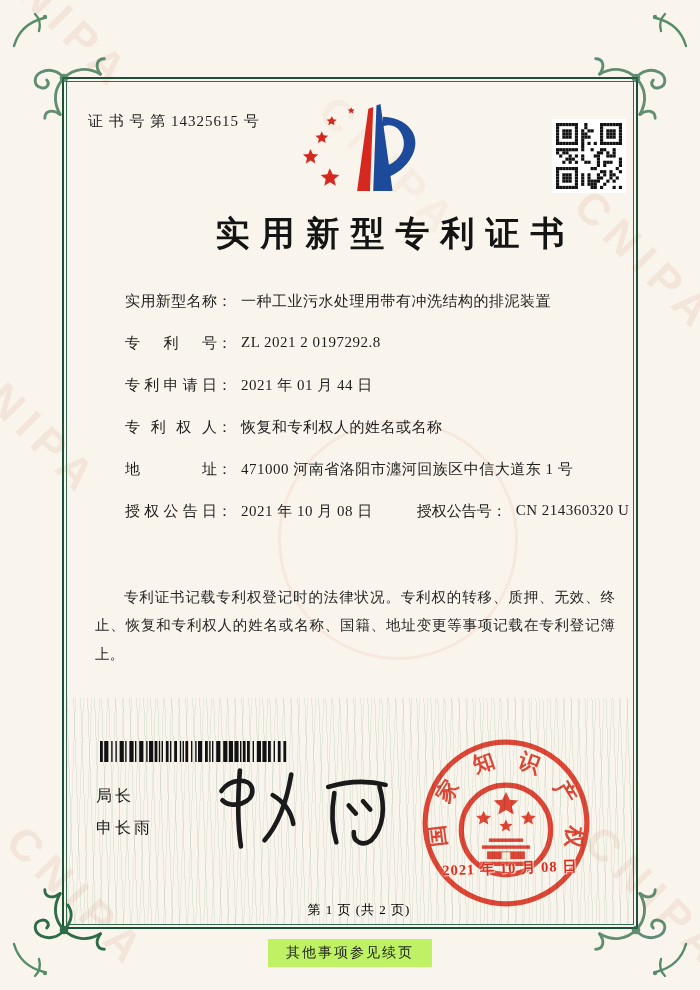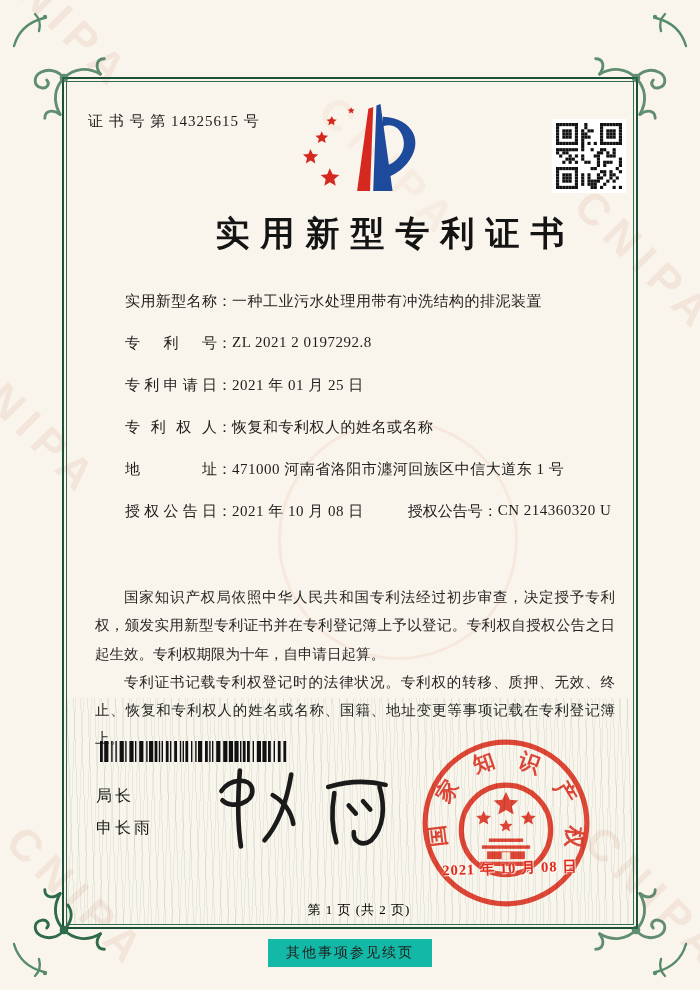--- a/index.html
+++ b/index.html
@@ -41,39 +41,39 @@
   .logo{position:absolute;left:283px;top:98px;width:145px;height:102px;}
   .qr{position:absolute;left:552px;top:119px;width:74px;height:74px;background:#fff;padding:4px;box-sizing:border-box;}
   .title{
     position:absolute;left:0;top:211px;width:100%;text-align:center;
     font-size:34px;font-weight:bold;letter-spacing:11px;color:#141414;text-indent:11px;padding-left:40px;
   }
   .fields{position:absolute;left:95px;top:292px;width:520px;font-size:15px;color:#1d1d1d;}
   .f-row{margin-bottom:21px;height:21px;white-space:nowrap;}
   .f-label{display:inline-block;width:92px;text-align:justify;text-align-last:justify;vertical-align:top;margin-left:30px;}
   .f-colon{display:inline-block;vertical-align:top;}
-  .f-value{display:inline-block;vertical-align:top;letter-spacing:.5px;}
+  .f-value{display:inline-block;margin-left:9px;vertical-align:top;letter-spacing:.5px;}
   .grant2{margin-left:44px;}
   .body-text{position:absolute;left:95px;top:583px;width:520px;font-size:14.5px;line-height:1.95;color:#262626;text-align:justify;}
   .body-text p{margin:0;text-indent:2em;}
   .barcode{position:absolute;left:100px;top:741px;width:188px;height:21px;}
   .sig-role{position:absolute;left:96px;top:786px;font-size:16px;letter-spacing:3px;color:#1b1b1b;}
   .sig-name{position:absolute;left:96px;top:818px;font-size:16px;letter-spacing:3px;color:#1b1b1b;}
   .autograph{position:absolute;left:205px;top:760px;width:195px;height:98px;}
   .seal{position:absolute;left:420px;top:737px;width:172px;height:172px;opacity:.93;mix-blend-mode:multiply;}
   .seal-date{
     position:absolute;left:422px;top:859px;width:176px;text-align:center;
     font-size:14.5px;font-weight:bold;color:#e02b1d;letter-spacing:1px;white-space:nowrap;
     transform:rotate(-2deg);
     text-shadow:0 0 3px #fdf9f0,1px 1px 0 rgba(253,249,240,.7);
   }
   .page-num{position:absolute;left:0;top:901px;width:100%;text-align:center;font-size:13px;color:#000000;letter-spacing:1px;margin-left:9px;}
   .cont-note{
     position:absolute;left:50%;top:939px;transform:translateX(-50%);
-    background:#14b8a6;padding:5px 18px;font-size:14px;color:#1f1f1f;letter-spacing:2px;white-space:nowrap;
+    background:#bef264;padding:5px 18px;font-size:14px;color:#1f1f1f;letter-spacing:2px;white-space:nowrap;
   }
   .flourish{position:absolute;width:96px;height:96px;}
   .curl{position:absolute;width:44px;height:44px;}
 </style>
 </head>
 <body>
 
 <div class="page">
 
   <div class="wm" style="left:-28px;top:-6px;">CNIPA</div>
@@ -379,35 +379,34 @@
   <div class="title">实用新型专利证书</div>
 
   <div class="fields">
     <div class="f-row">
       <span class="f-label">实用新型名称</span><span class="f-colon">：</span><span class="f-value">一种工业污水处理用带有冲洗结构的排泥装置</span>
     </div>
     <div class="f-row">
       <span class="f-label">专利号</span><span class="f-colon">：</span><span class="f-value">ZL 2021 2 0197292.8</span>
     </div>
     <div class="f-row">
-      <span class="f-label">专利申请日</span><span class="f-colon">：</span><span class="f-value">2021 年 01 月 25 日</span>
+      <span class="f-label">专利申请日</span><span class="f-colon">：</span><span class="f-value">2021 年 01 月 44 日</span>
     </div>
     <div class="f-row">
       <span class="f-label">专利权人</span><span class="f-colon">：</span><span class="f-value">恢复和专利权人的姓名或名称</span>
     </div>
     <div class="f-row">
       <span class="f-label">地址</span><span class="f-colon">：</span><span class="f-value">471000 河南省洛阳市瀍河回族区中信大道东 1 号</span>
     </div>
     <div class="f-row">
       <span class="f-label">授权公告日</span><span class="f-colon">：</span><span class="f-value">2021 年 10 月 08 日</span><span class="grant2"><span>授权公告号</span><span>：</span><span class="f-value">CN 214360320 U</span></span>
     </div>
   </div>
 
   <div class="body-text">
-    <p>国家知识产权局依照中华人民共和国专利法经过初步审查，决定授予专利权，颁发实用新型专利证书并在专利登记簿上予以登记。专利权自授权公告之日起生效。专利权期限为十年，自申请日起算。</p>
     <p>专利证书记载专利权登记时的法律状况。专利权的转移、质押、无效、终止、恢复和专利权人的姓名或名称、国籍、地址变更等事项记载在专利登记簿上。</p>
   </div>
 
   <svg class="barcode" id="barcode" viewBox="0 0 188 21" preserveAspectRatio="none">
       <rect x="0" y="0" width="2.8" height="21" fill="#111"></rect>
       <rect x="4.199999999999999" y="0" width="4.199999999999999" height="21" fill="#111"></rect>
       <rect x="11.2" y="0" width="1.4" height="21" fill="#111"></rect>
       <rect x="15.399999999999999" y="0" width="1.4" height="21" fill="#111"></rect>
       <rect x="19.599999999999998" y="0" width="4.199999999999999" height="21" fill="#111"></rect>
       <rect x="25.199999999999996" y="0" width="1.4" height="21" fill="#111"></rect>

